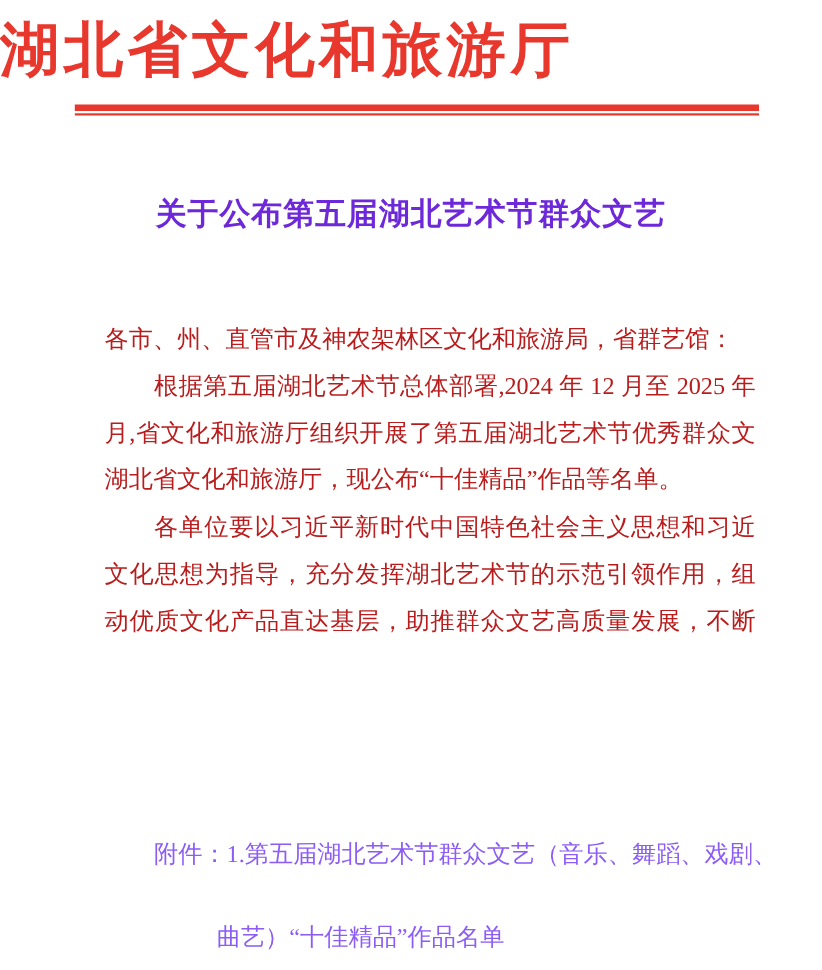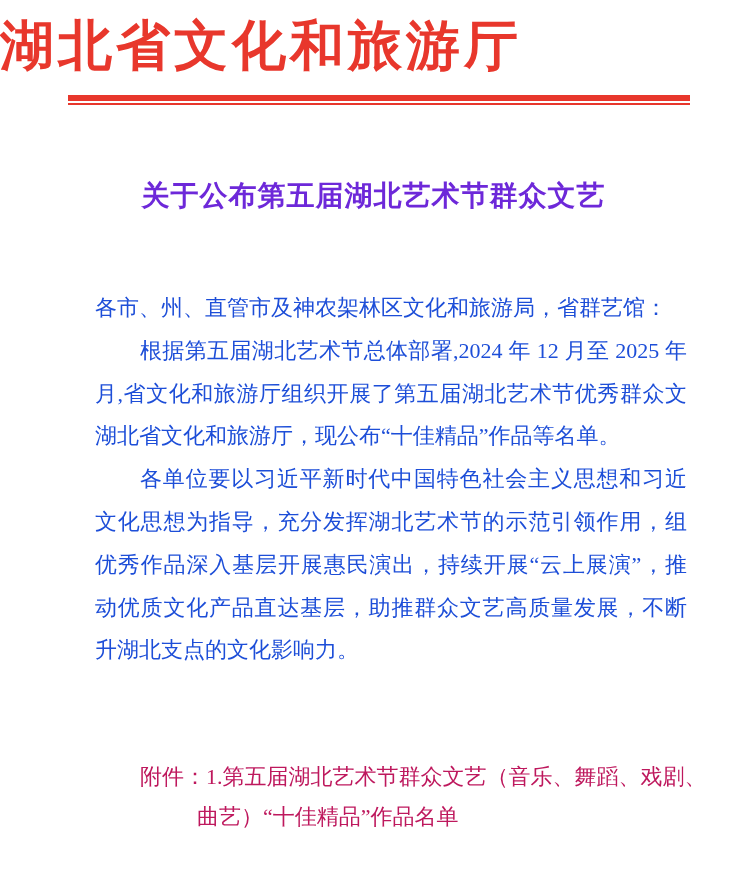--- a/index.html
+++ b/index.html
@@ -60,21 +60,21 @@
     letter-spacing: 1px;
     margin-top: 12px;
   }
   
   .body-block {
     position: absolute;
     top: 287px;
     left: 95px;
     width: 592px;
     font-size: 22px;
-    color: #1d4ed8;
+    color: #b91c1c;
   }
   .bl {
     line-height: 42.8px;
     height: 42.8px;
     white-space: nowrap;
   }
   .bl.j {
     white-space: normal;
     text-align: justify;
     text-align-last: justify;
@@ -83,28 +83,28 @@
   .bl.ind {
     padding-left: 45px;
   }
   
   .attach-block {
     position: absolute;
     top: 757px;
     left: 140px;
     width: 560px;
     font-size: 22px;
-    color: #be185d;
+    color: #8b5cf6;
   }
   .al {
     line-height: 40px;
     height: 40px;
     white-space: nowrap;
   }
-  .al.ind-a { padding-left: 57px; }
+  .al.ind-a { padding-left: 57px; margin-top: 35px; }
   .al.ind-b { padding-left: 42px; }
 </style>
 </head>
 <body>
 
 <div class="page">
 
   <div class="letterhead">湖北省文化和旅游厅</div>
 
   <div class="redline">
@@ -117,23 +117,21 @@
     <div>关于公布第五届湖北艺术节群众文艺</div>
   </div>
 
   <div class="body-block">
     <div class="bl">各市、州、直管市及神农架林区文化和旅游局，省群艺馆：</div>
     <div class="bl j ind">根据第五届湖北艺术节总体部署,2024 年 12 月至 2025 年 1</div>
     <div class="bl j">月,省文化和旅游厅组织开展了第五届湖北艺术节优秀群众文艺</div>
     <div class="bl">湖北省文化和旅游厅，现公布“十佳精品”作品等名单。</div>
     <div class="bl j ind">各单位要以习近平新时代中国特色社会主义思想和习近平</div>
     <div class="bl j">文化思想为指导，充分发挥湖北艺术节的示范引领作用，组织</div>
-    <div class="bl j">优秀作品深入基层开展惠民演出，持续开展“云上展演”，推</div>
     <div class="bl j">动优质文化产品直达基层，助推群众文艺高质量发展，不断提</div>
-    <div class="bl">升湖北支点的文化影响力。</div>
   </div>
 
   <div class="attach-block">
     <div class="al">附件：1.第五届湖北艺术节群众文艺（音乐、舞蹈、戏剧、</div>
     <div class="al ind-a">曲艺）“十佳精品”作品名单</div>
   </div>
 
 </div>
 
 </body></html>

